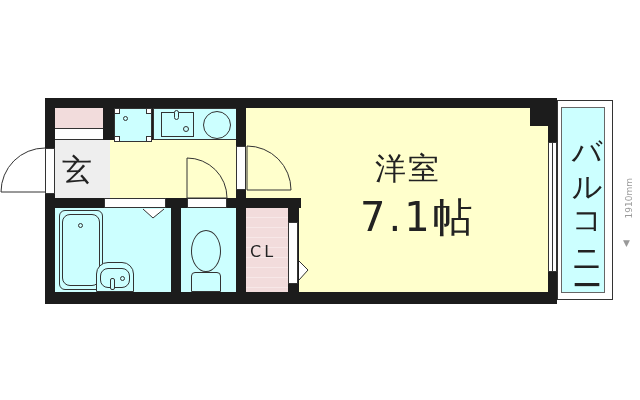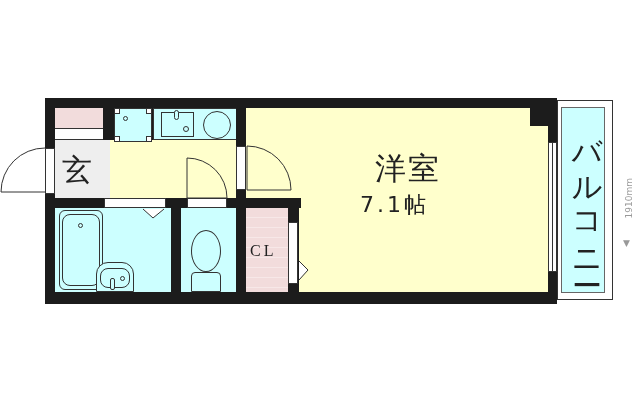--- a/index.html
+++ b/index.html
@@ -79,30 +79,30 @@
   <path d="M1 1 L11 10 L22 1" fill="#fff" stroke="#333" stroke-width="1"></path>
 </svg>
 
 <div class="abs wall" style="left:171px;top:208px;width:10px;height:96px;"></div>
 
 <div class="abs cyan" style="left:181px;top:208px;width:55px;height:84px;"></div>
 <div class="abs fixture" style="left:191px;top:230px;width:30px;height:42px;border-radius:50%;"></div>
 <div class="abs fixture cyan" style="left:191px;top:272px;width:30px;height:20px;border-radius:4px 4px 0 0;"></div>
 
 <div class="abs pink" style="left:246px;top:208px;width:42px;height:84px;background:repeating-linear-gradient(#f2dcdc 0 9px,#f7e8e8 9px 10px);"></div>
-<div class="label" style="left:250px;top:242px;font-size:16px;letter-spacing:3px;font-family:Liberation Serif, serif;">CL</div>
+<div class="label" style="left:250px;top:242px;font-size:16px;letter-spacing:3px;">CL</div>
 <div class="abs wall" style="left:246px;top:198px;width:55px;height:10px;"></div>
 <div class="abs wall" style="left:288px;top:208px;width:11px;height:84px;"></div>
 <div class="abs white" style="left:288px;top:222px;width:10px;height:62px;border:1px solid #333;"></div>
 <svg width="14" height="24" style="left:298px;top:260px;">
   <path d="M1 1 L10 10 L1 20" fill="#fff" stroke="#333" stroke-width="1"></path>
 </svg>
 
 <div class="label room-label" style="left:375px;top:148px;font-size:31px;">洋室</div>
-<div class="label room-label" style="left:360px;top:190px;font-size:22px;letter-spacing:3px;">7.1帖</div>
+<div class="label room-label" style="left:360px;top:190px;font-size:40px;letter-spacing:3px;">7.1帖</div>
 
 <div class="abs white" style="left:548px;top:142px;width:9px;height:130px;border:1px solid #333;"></div>
 <div class="abs" style="left:552px;top:142px;width:1px;height:130px;background:#333;"></div>
 
 <div class="abs white" style="left:557px;top:100px;width:56px;height:200px;border:1px solid #333;"></div>
 <div class="abs cyan" style="left:561px;top:107px;width:44px;height:186px;border:1px solid #666;"></div>
 <div class="label vtext" style="left:566px;top:118px;">バルコニー</div>
 
 <div class="label" style="left:623px;top:238px;font-size:9px;color:#999;">▼</div>
 <div class="label dim" style="left:624px;top:178px;">1910mm</div>

